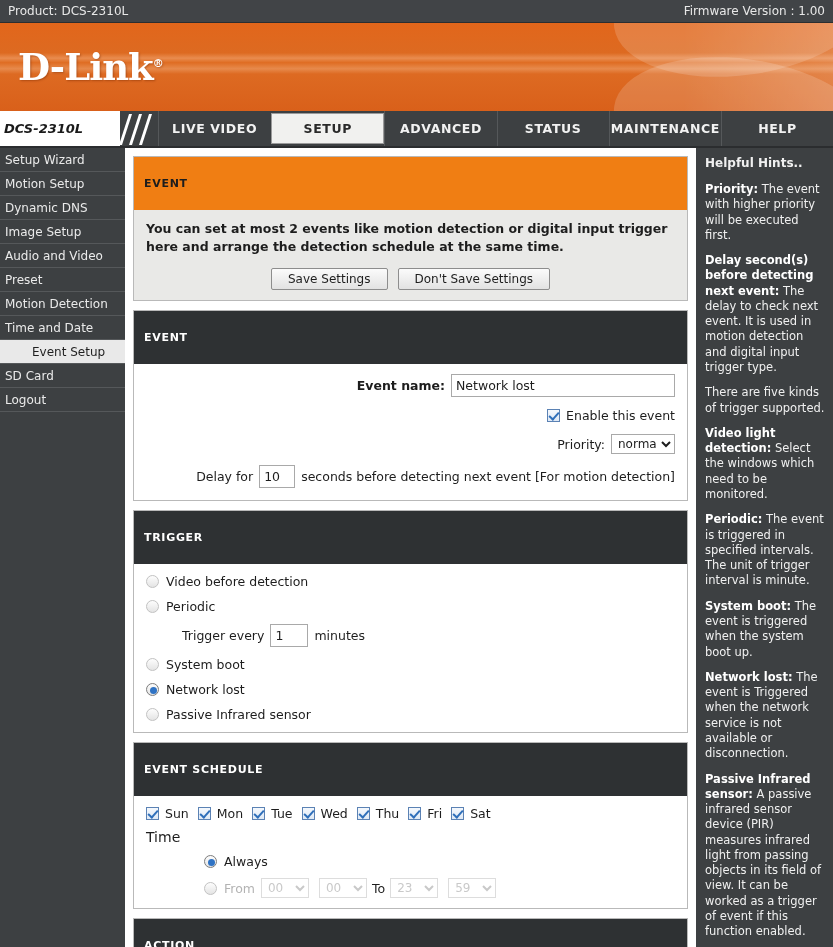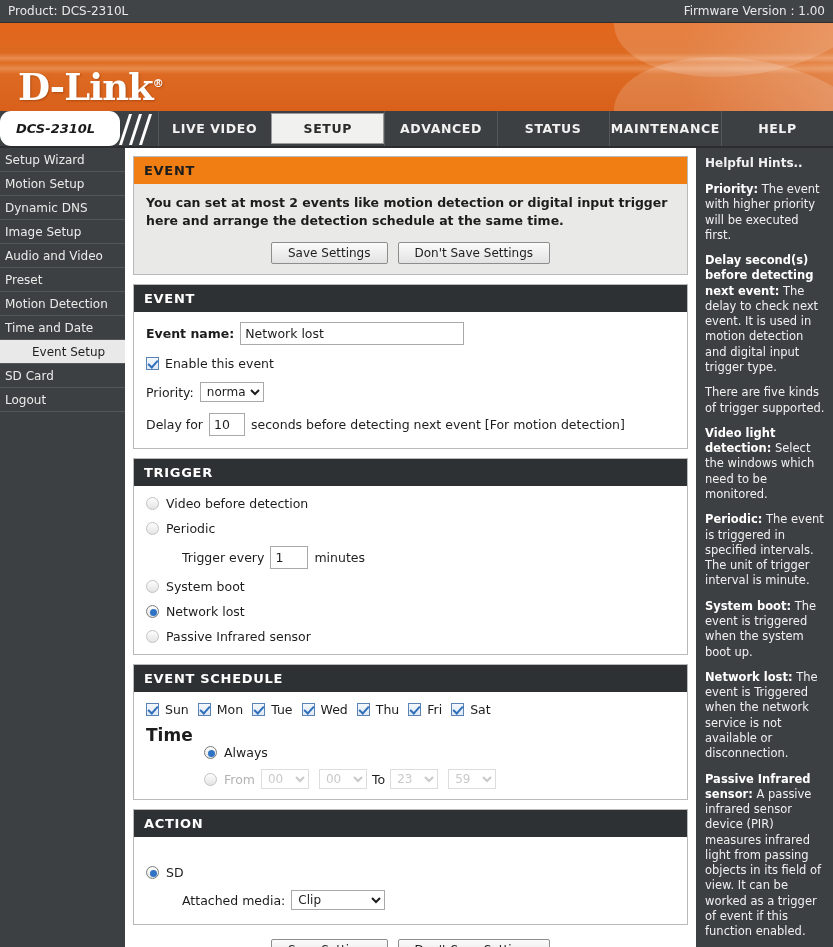--- a/index.html
+++ b/index.html
@@ -41,21 +41,21 @@
     pointer-events: none;
   }
   .banner .swoosh1 { top: -78px; transform: rotate(-8deg); }
   .banner .swoosh2 { bottom: -78px; transform: rotate(8deg); }
   .banner .glow {
     position: absolute; right: 0; top: 0; width: 150px; height: 100%;
     background: linear-gradient(270deg, rgba(255,255,255,0.18), rgba(255,255,255,0));
   }
   .logo {
     position: absolute;
-    left: 18px; top: 42px;
+    left: 18px; top: 22px;
     color: #ffffff;
     font-family: "DejaVu Serif", "Liberation Serif", serif;
     font-weight: bold;
     font-size: 37px;
     letter-spacing: -1px;
     text-shadow: 1px 1px 2px rgba(120,40,0,.45);
   }
   .logo sup { font-size: 11px; vertical-align: super; }
 
   
@@ -68,24 +68,23 @@
   }
   .model-tab {
     width: 120px;
     background: #ffffff;
     color: #1a1a1a;
     font-style: italic;
     font-weight: bold;
     font-size: 13px;
     display: flex;
     align-items: center;
-    padding-left: 16px;
+    padding-left: 4px;
     position: relative;
     flex: none;
-    border-radius: 11px;
   }
   .model-slashes {
     width: 38px;
     background: #3d4042;
     position: relative;
     flex: none;
   }
   .model-slashes span {
     position: absolute;
     top: 3px;
@@ -134,44 +133,44 @@
   .content {
     flex: 1;
     background: #ffffff;
     padding: 8px 8px 0 8px;
   }
 
   .panel { border: 1px solid #b9b9b9; margin-bottom: 9px; background: #fff; }
   .panel-head {
     background: #2e3133;
     color: #ffffff;
-    font-size: 13px;
+    font-size: 11px;
     font-weight: bold;
     letter-spacing: 0.7px;
-    padding: 6px 10px;
+    padding: 20px 10px;
   }
   .panel-head.orange { background: #f07e13; color: #1d1d1d; }
   .panel-body { padding: 10px 12px; font-size: 12.5px; color: #1d1d1d; }
   .panel-body.grey { background: #e9e9e7; }
 
   .intro { line-height: 1.45; margin-bottom: 12px; font-weight: bold; }
 
   .btn-row { display: flex; justify-content: center; gap: 10px; }
   .btn {
     font-family: "DejaVu Sans", "Liberation Sans", sans-serif;
     font-size: 12px;
     padding: 3px 16px;
     background: linear-gradient(180deg,#fbfbfb,#e2e2e2);
     border: 1px solid #8d8d8d;
     border-radius: 2px;
     color: #1d1d1d;
     cursor: pointer;
   }
 
-  .row { display: flex; align-items: center; margin-bottom: 11px; }
+  .row { display: flex; align-items: center; margin-bottom: 11px; justify-content: flex-end; }
   .lbl-bold { font-weight: bold; margin-right: 6px; }
   .txtin {
     font-family: "DejaVu Sans", "Liberation Sans", sans-serif;
     font-size: 12.5px;
     border: 1px solid #a9a9a9;
     padding: 3px 4px;
     color: #1d1d1d;
     background: #fff;
   }
   .txtin.name { width: 224px; }
@@ -226,21 +225,21 @@
   .rdo.off-dim { border-color: #c2c2c2; }
 
   .opt { display: flex; align-items: center; margin-bottom: 10px; }
   .opt:last-child { margin-bottom: 0; }
   .indent { margin-left: 36px; }
 
   .days { display: flex; align-items: center; gap: 9px; margin-bottom: 8px; }
   .day { display: flex; align-items: center; }
   .day span { font-size: 12.5px; }
 
-  .time-title { font-weight: bold; font-size: 17px; }
+  .time-title { font-weight: normal; font-size: 14px; margin-bottom: 9px; }
   .time-rows { margin-left: 58px; }
   .time-row { display: flex; align-items: center; margin-bottom: 9px; }
   .time-row:last-child { margin-bottom: 0; }
   .time-row .gap { margin: 0 5px; }
   .dim { color: #b3b3b3; }
 
   .bottom-btns { display: flex; justify-content: center; gap: 10px; margin-top: 14px; }
 
   
   .hints {

